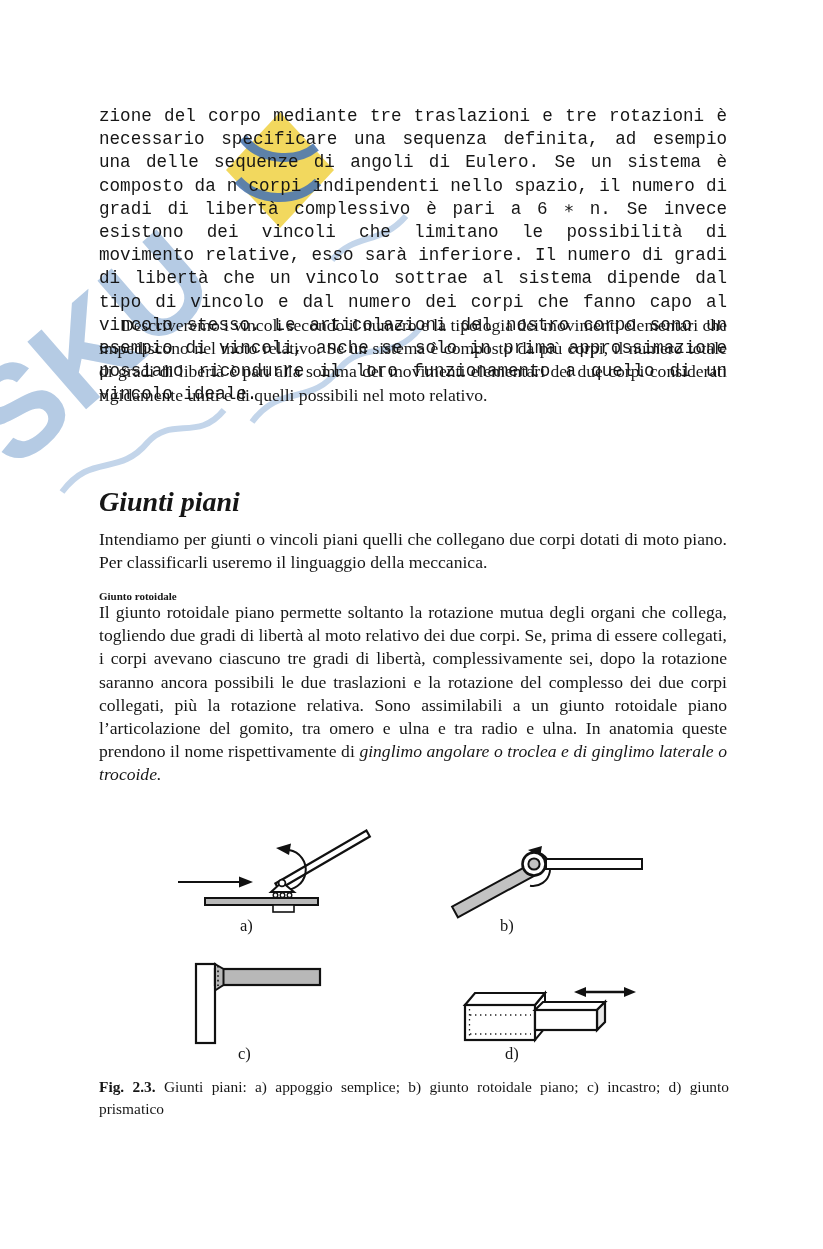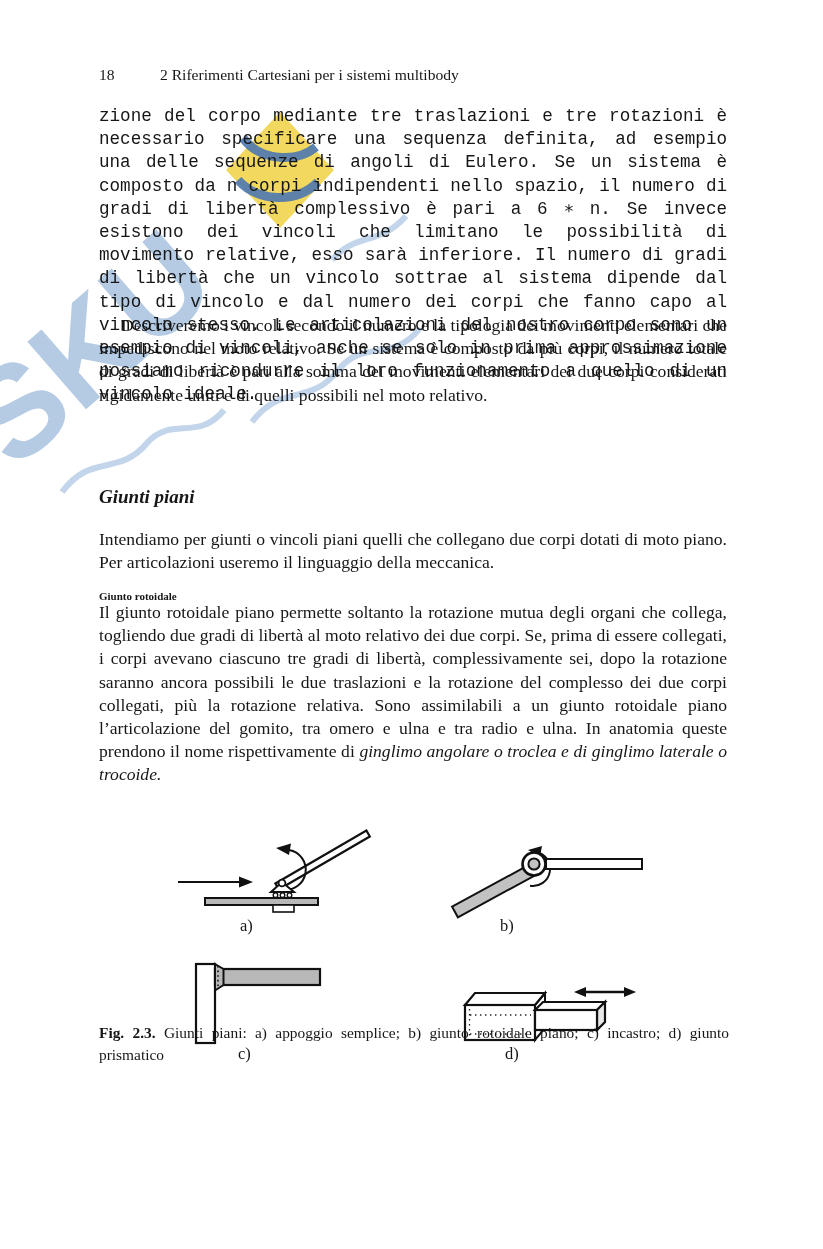--- a/index.html
+++ b/index.html
@@ -17,29 +17,29 @@
   .header .pgnum{display:inline-block;width:61px;}
   .body-text{
     left:99px;width:628px;
     font-size:17.6px;line-height:23.2px;
     text-align:justify;
   }
   .p1{top:105px;font-family:Liberation Mono, monospace;}
   .p2{top:314px;text-indent:22px;}
   .section-heading{left:99px;top:438px;font-size:20.2px;font-weight:bold;}
   .section-heading .sec-num{margin-right:13px;}
-  .subsection-heading{left:99px;top:486px;font-size:19px;font-weight:bold;font-style:italic;}
+  .subsection-heading{left:99px;top:486px;font-size:28px;font-weight:bold;font-style:italic;}
   .intro{top:528px;}
   .subheading{left:99px;top:590px;font-size:11px;font-weight:bold;}
   .p3{top:601px;}
   .p3 .ital{font-style:italic;}
   .fig-svg{position:absolute;z-index:1;}
   .fig-label{position:absolute;z-index:1;font-size:16.5px;}
   .caption{
-    left:99px;top:1022px;width:630px;
+    left:99px;top:1076px;width:630px;
     font-size:15.4px;line-height:21.6px;text-align:justify;
   }
   .caption .cap-label{font-weight:bold;}
   .wm-letters{
     font-family:"Liberation Sans", sans-serif;
     font-weight:bold;
   }
 </style>
 </head>
 <body>
@@ -53,30 +53,27 @@
       <path d="M238,120 C258,142 296,144 318,122" stroke="#4d78b0" stroke-width="9" fill="none" opacity="0.9"></path>
     </g>
     <text class="wm-letters" transform="translate(14,412) rotate(-41)" font-size="130" fill="#b5cbe4">SKU</text>
     <g stroke="#c3d5ea" stroke-width="6" fill="none">
       <path d="M62,432 C92,392 118,418 148,382 C172,356 198,382 224,350"></path>
       <path d="M252,362 C282,322 310,348 340,308 C364,280 394,302 420,268"></path>
       <path d="M332,200 C356,172 380,186 406,156"></path>
     </g>
   </svg>
 
-  <div class="abs header">
-    <span class="pgnum">18</span><span>2  Riferimenti Cartesiani per i sistemi multibody</span>
-  </div>
 
   <div class="abs body-text p1">zione del corpo mediante tre traslazioni e tre rotazioni è necessario specificare una sequenza definita, ad esempio una delle sequenze di angoli di Eulero. Se un sistema è composto da n corpi indipendenti nello spazio, il numero di gradi di libertà complessivo è pari a 6 ∗ n. Se invece esistono dei vincoli che limitano le possibilità di movimento relative, esso sarà inferiore. Il numero di gradi di libertà che un vincolo sottrae al sistema dipende dal tipo di vincolo e dal numero dei corpi che fanno capo al vincolo stesso. Le articolazioni del nostro corpo sono un esempio di vincoli, anche se solo in prima approssimazione possiamo ricondurre il loro funzionamento a quello di un vincolo ideale.</div>
   <div class="abs body-text p2">Descriveremo i vincoli secondo il numero e la tipologia dei movimenti elementari che impediscono nel moto relativo. Se un sistema è composto da più corpi, il numero totale di gradi di libertà è pari alla somma dei movimenti elementari dei due corpi considerati rigidamente uniti e di quelli possibili nel moto relativo.</div>
 
   <div class="abs subsection-heading">Giunti piani</div>
 
-  <div class="abs body-text intro">Intendiamo per giunti o vincoli piani quelli che collegano due corpi dotati di moto piano. Per articolazioni useremo il linguaggio della meccanica.</div>
+  <div class="abs body-text intro">Intendiamo per giunti o vincoli piani quelli che collegano due corpi dotati di moto piano. Per classificarli useremo il linguaggio della meccanica.</div>
 
   <div class="abs subheading">Giunto rotoidale</div>
 
   <div class="abs body-text p3">
     <span>Il giunto rotoidale piano permette soltanto la rotazione mutua degli organi che collega, togliendo due gradi di libertà al moto relativo dei due corpi. Se, prima di essere collegati, i corpi avevano ciascuno tre gradi di libertà, complessivamente sei, dopo la rotazione saranno ancora possibili le due traslazioni e la rotazione del complesso dei due corpi collegati, più la rotazione relativa. Sono assimilabili a un giunto rotoidale piano l’articolazione del gomito, tra omero e ulna e tra radio e ulna. In anatomia queste prendono il nome rispettivamente di </span><span class="ital">ginglimo angolare o troclea e di ginglimo laterale o trocoide.</span>
   </div>
 
   <div>
 
     <svg class="fig-svg" style="left:170px;top:818px;" width="210" height="105" viewBox="0 0 210 105">

